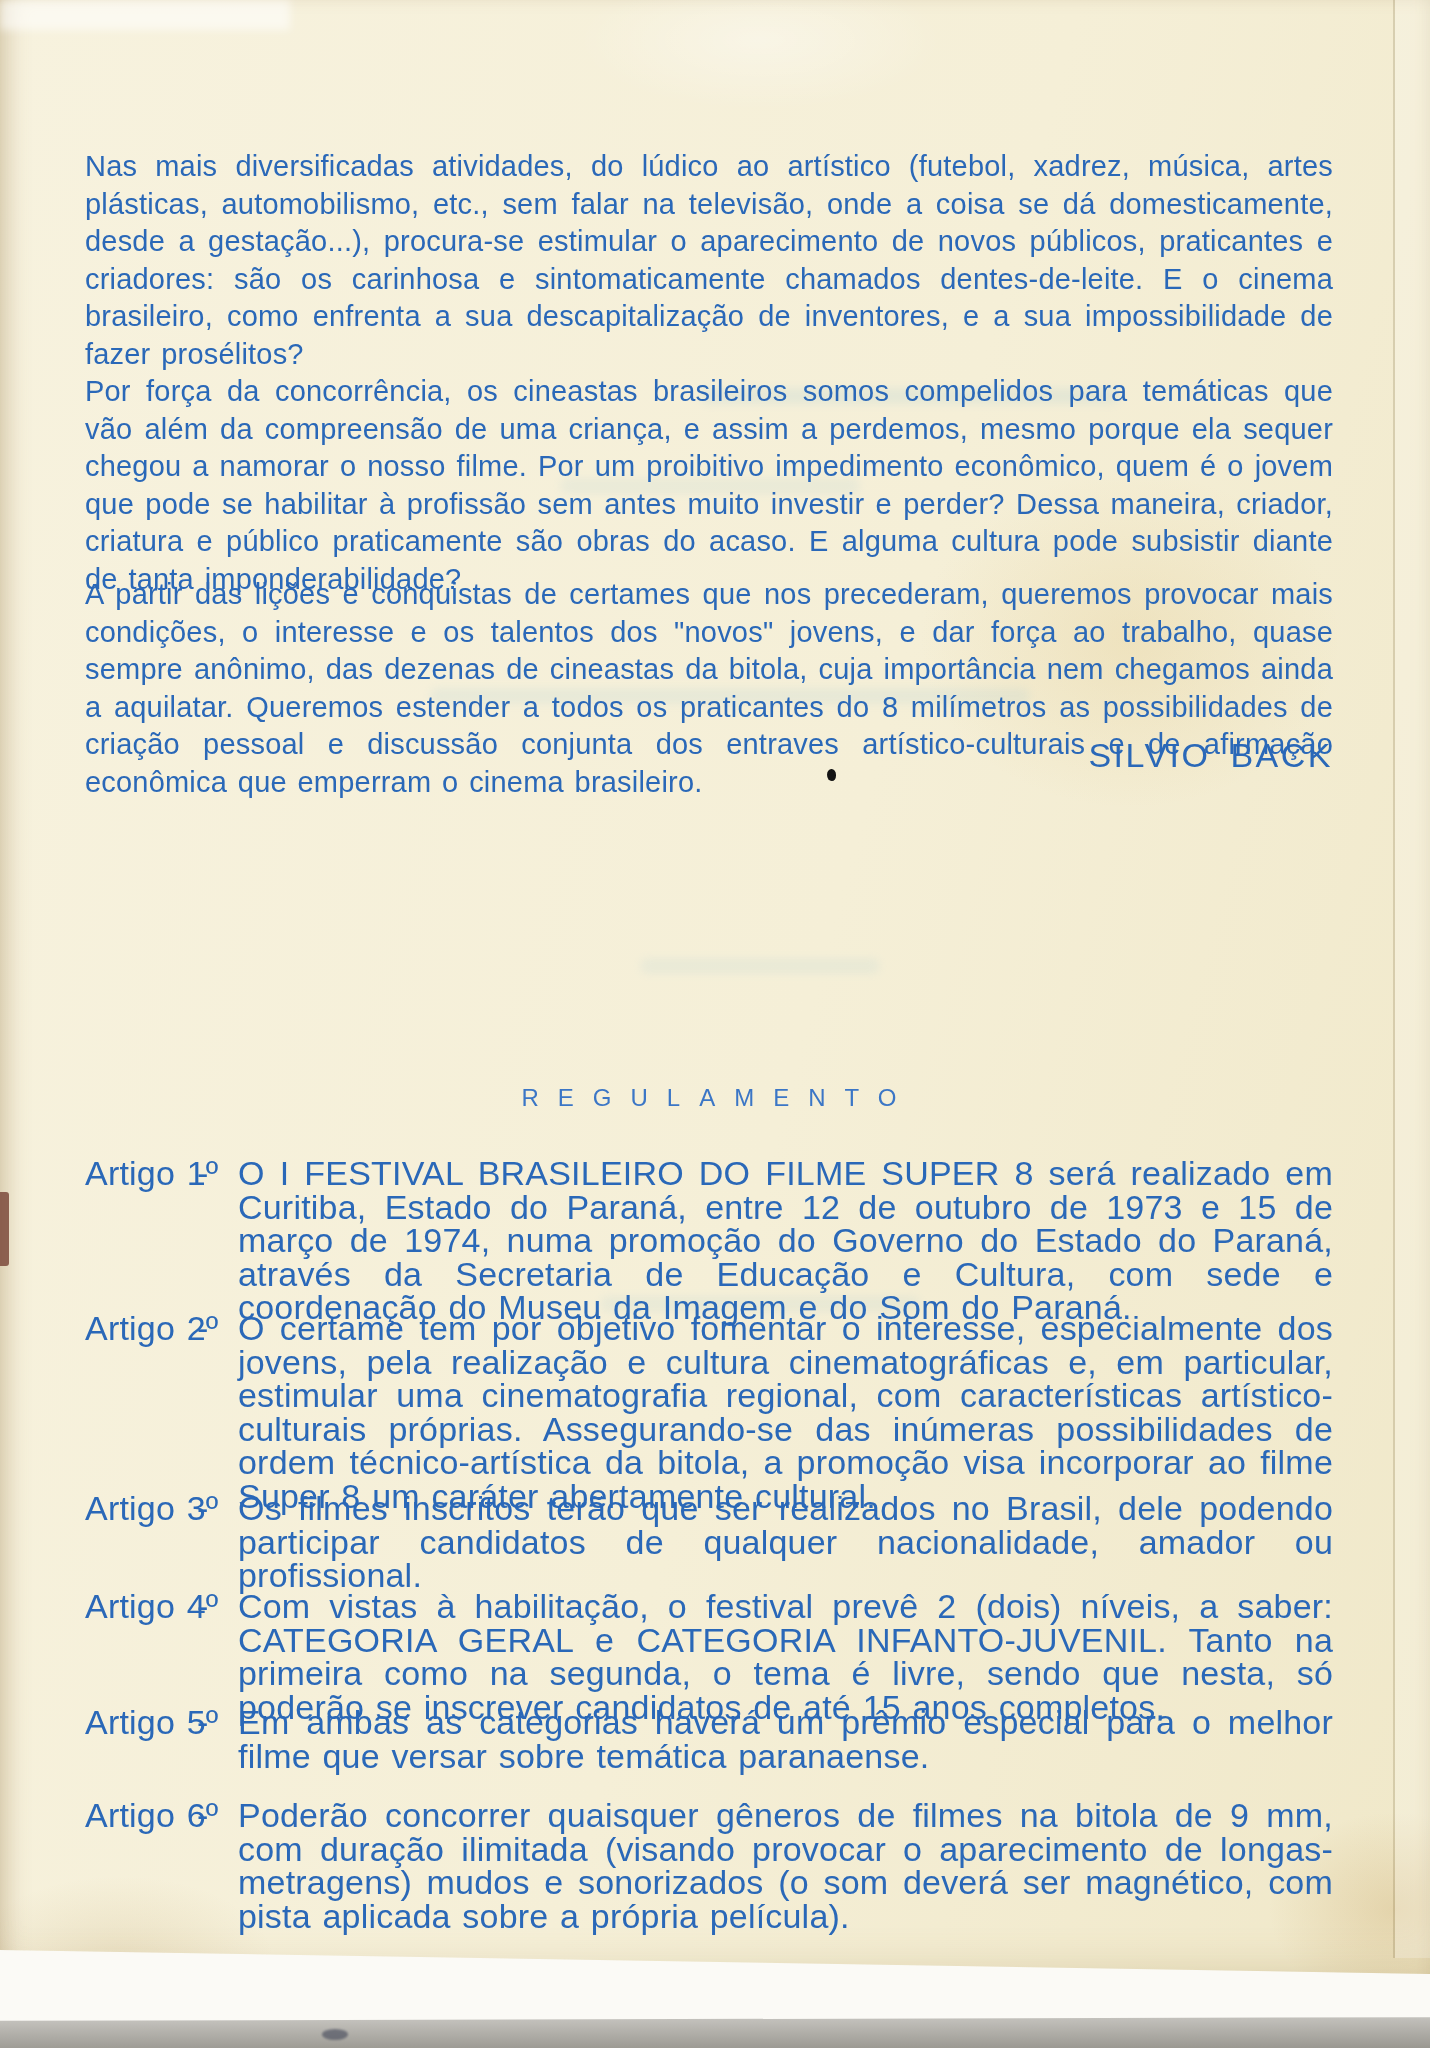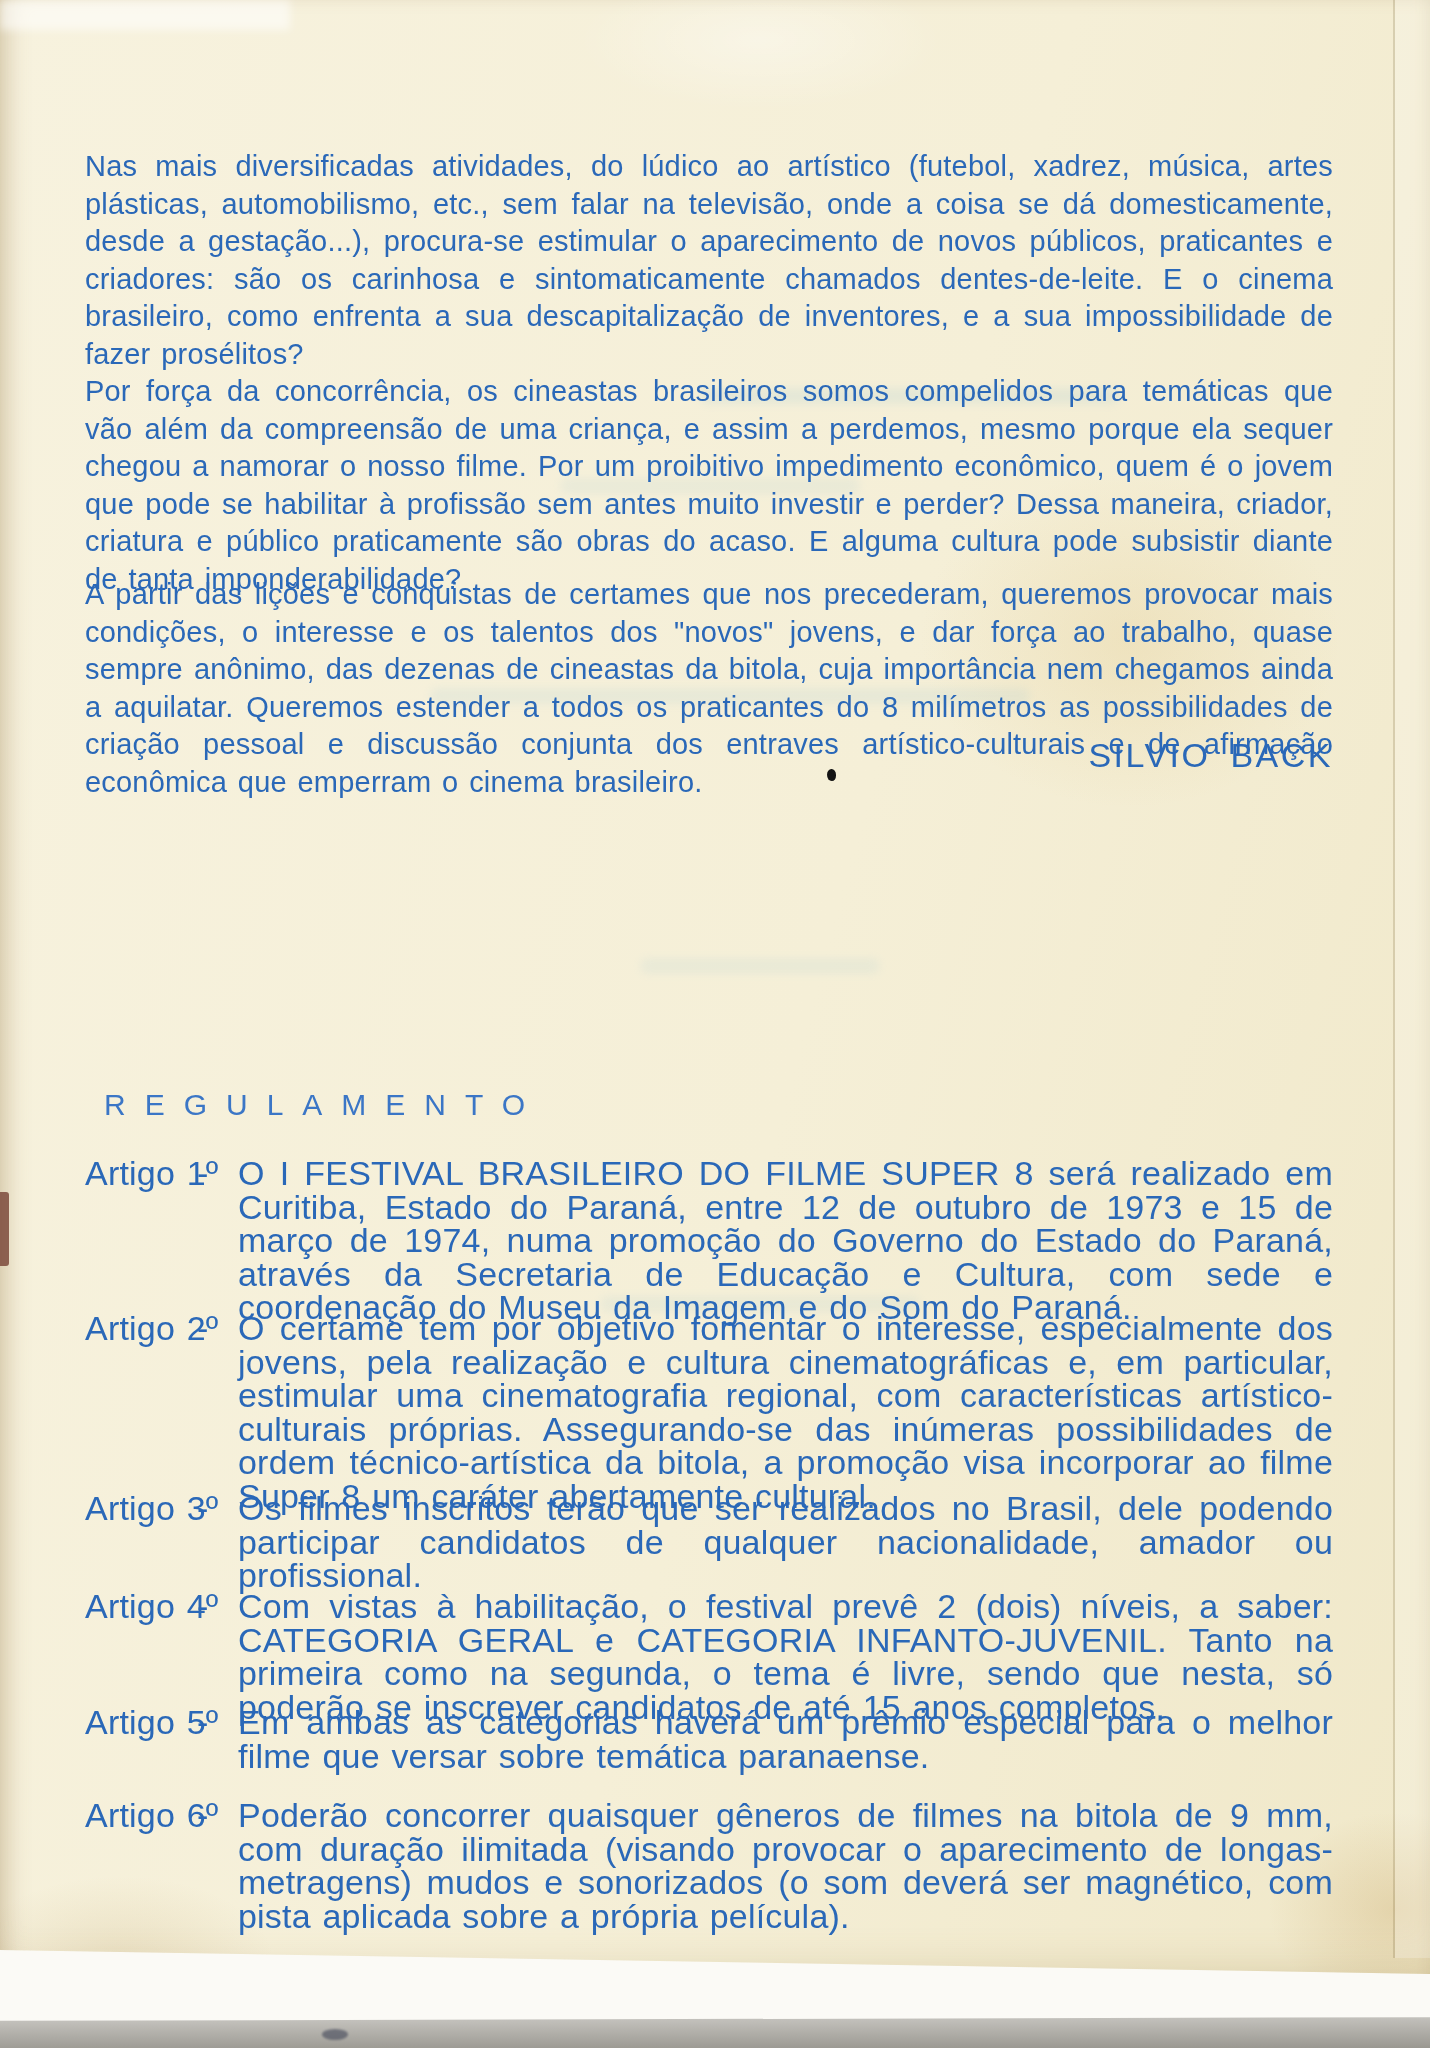--- a/index.html
+++ b/index.html
@@ -103,23 +103,24 @@
     color: #2a68b8;
     font-size: 34px;
     letter-spacing: 2.5px;
     text-align: right;
     word-spacing: 8px;
   }
 
   .section-title {
     position: absolute; left: 85px; top: 1068px; width: 1248px;
     color: #3b76c6;
-    font-size: 30px;
+    font-size: 24px;
     letter-spacing: 19px;
     text-indent: 19px; 
+    text-align: center;
     font-weight: 400;
   }
 
   .articles { position: absolute; left: 85px; top: 0; width: 1248px; }
   .article {
     position: absolute; left: 0; width: 1248px;
     display: flex;
     color: #2a68b8;
     font-size: 34px;
     line-height: 33.5px;

